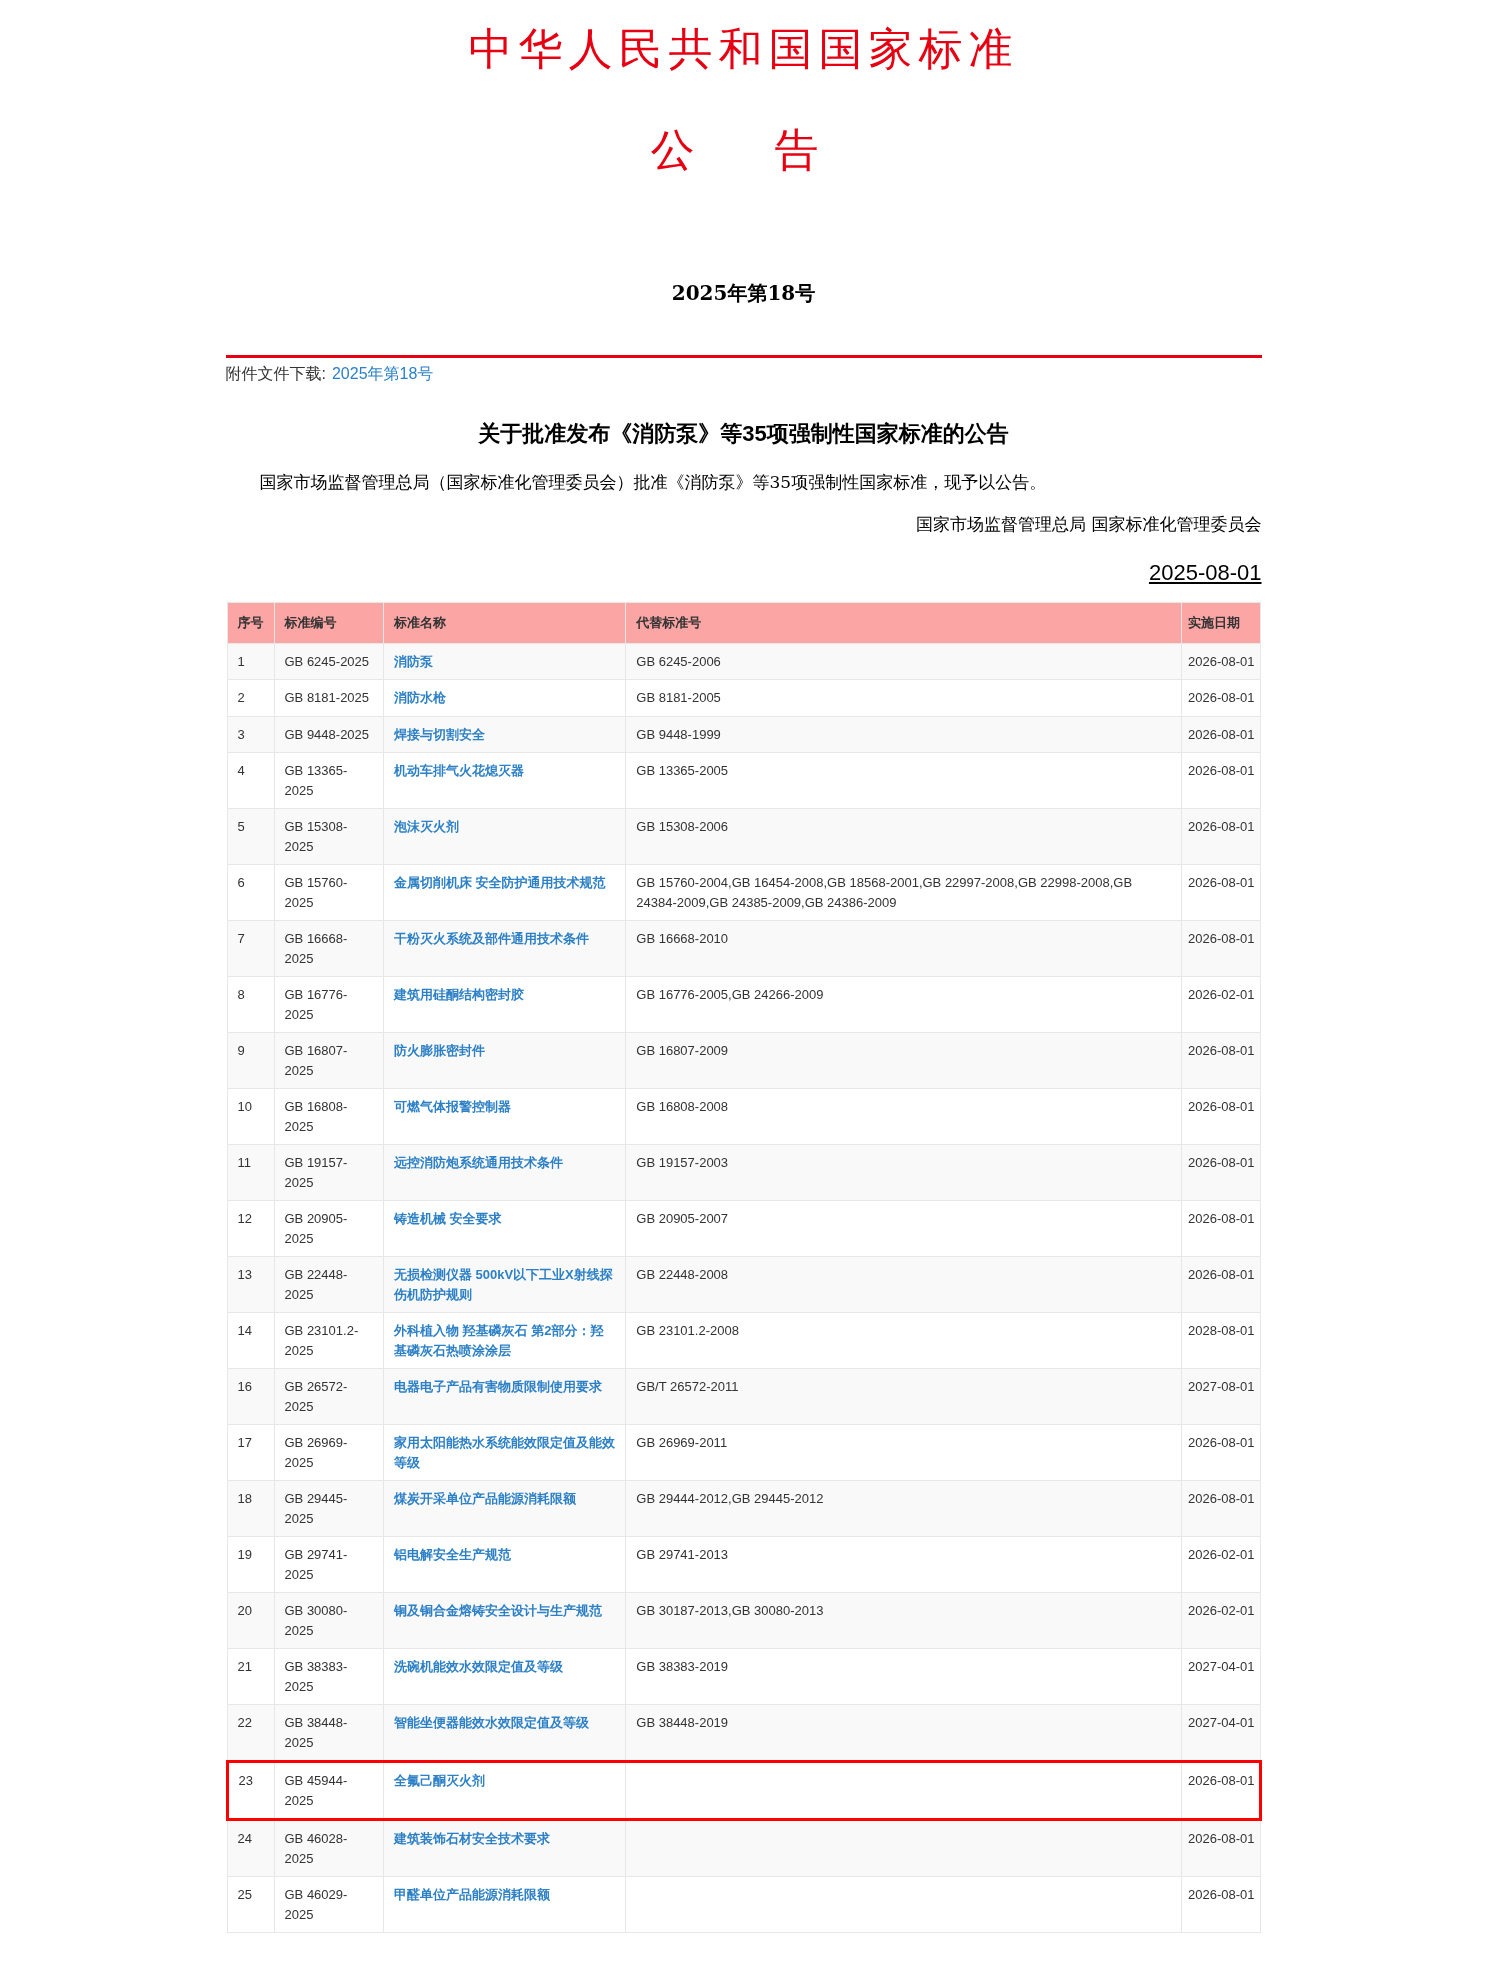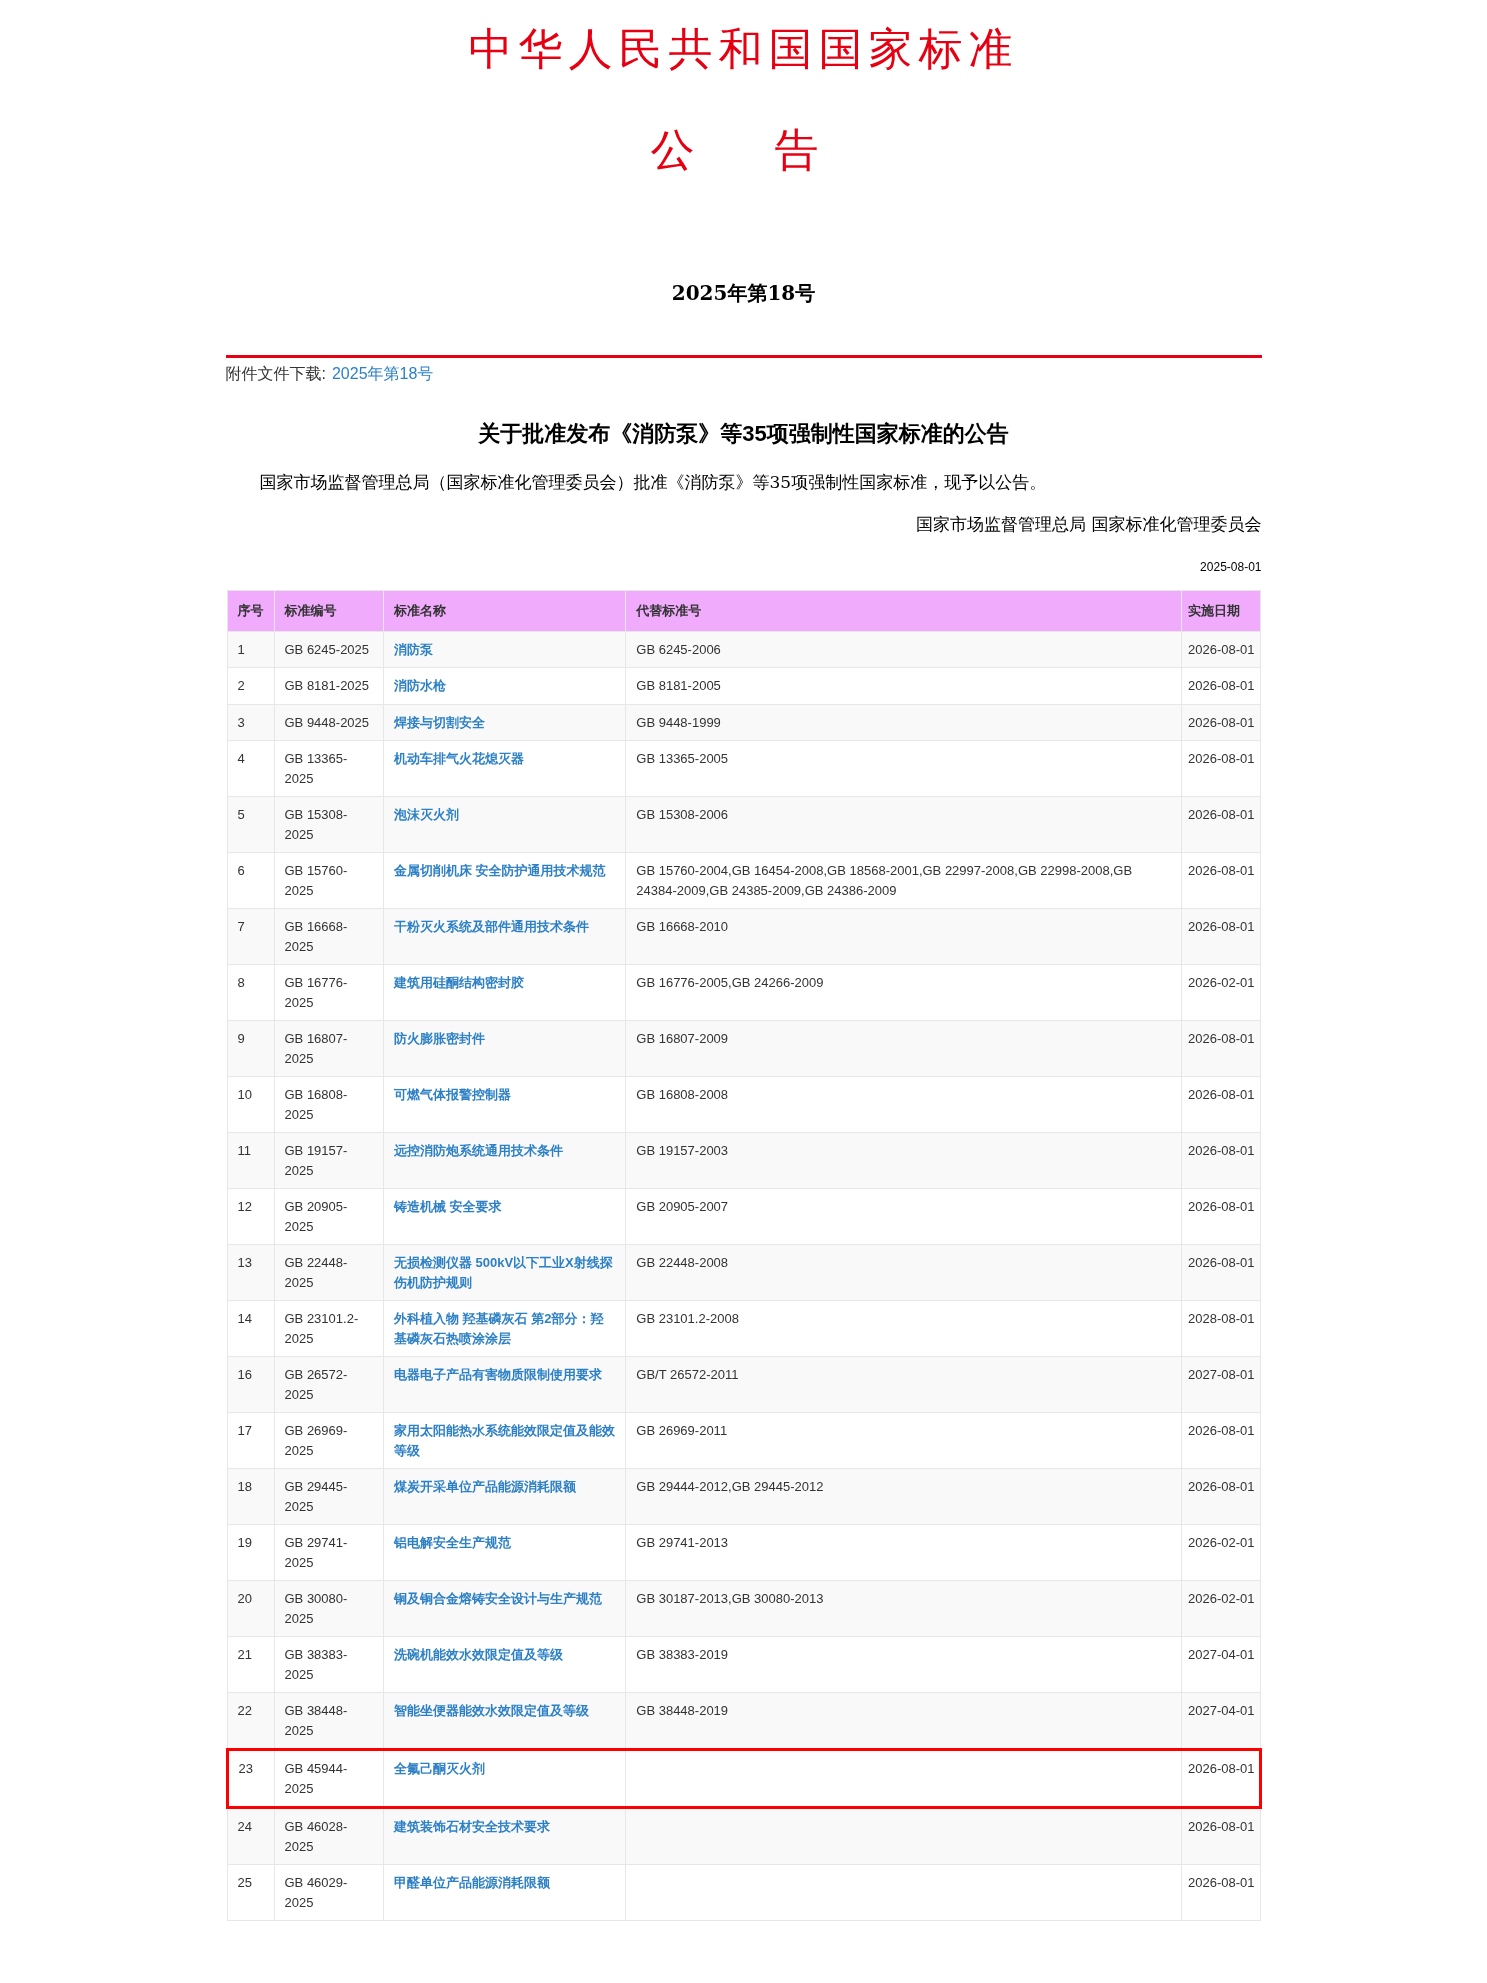--- a/index.html
+++ b/index.html
@@ -78,43 +78,44 @@
   }
   .notice-signature{
     font-family:"DejaVu Serif","Liberation Serif",serif;
     color:#000;
     font-size:17px;
     text-align:right;
     margin-top:18px;
   }
   .notice-date{
     color:#000;
-    font-size:12px;
+    font-size:22px;
     text-align:right;
     margin-top:24px;
+    text-decoration:underline;
   }
 
   
   table.standards{
     width:100%;
     border-collapse:collapse;
     margin-top:16px;
     font-size:13px;
     color:#333;
   }
   table.standards th, table.standards td{
     border:1px solid #e7e7e7;
     padding:8px 10px;
     text-align:left;
     vertical-align:top;
     line-height:1.5;
   }
   table.standards th{
     font-weight:bold;
-    background:#f0abfc;
+    background:#fca5a5;
     padding:10px;
     white-space:nowrap;
   }
   table.standards th:nth-child(5),
   table.standards td:nth-child(5){
     padding-left:6px;padding-right:4px;white-space:nowrap;
   }
   table.standards tbody tr:nth-child(odd){background:#f9f9f9;}
   table.standards a{
     color:var(--link-blue);

